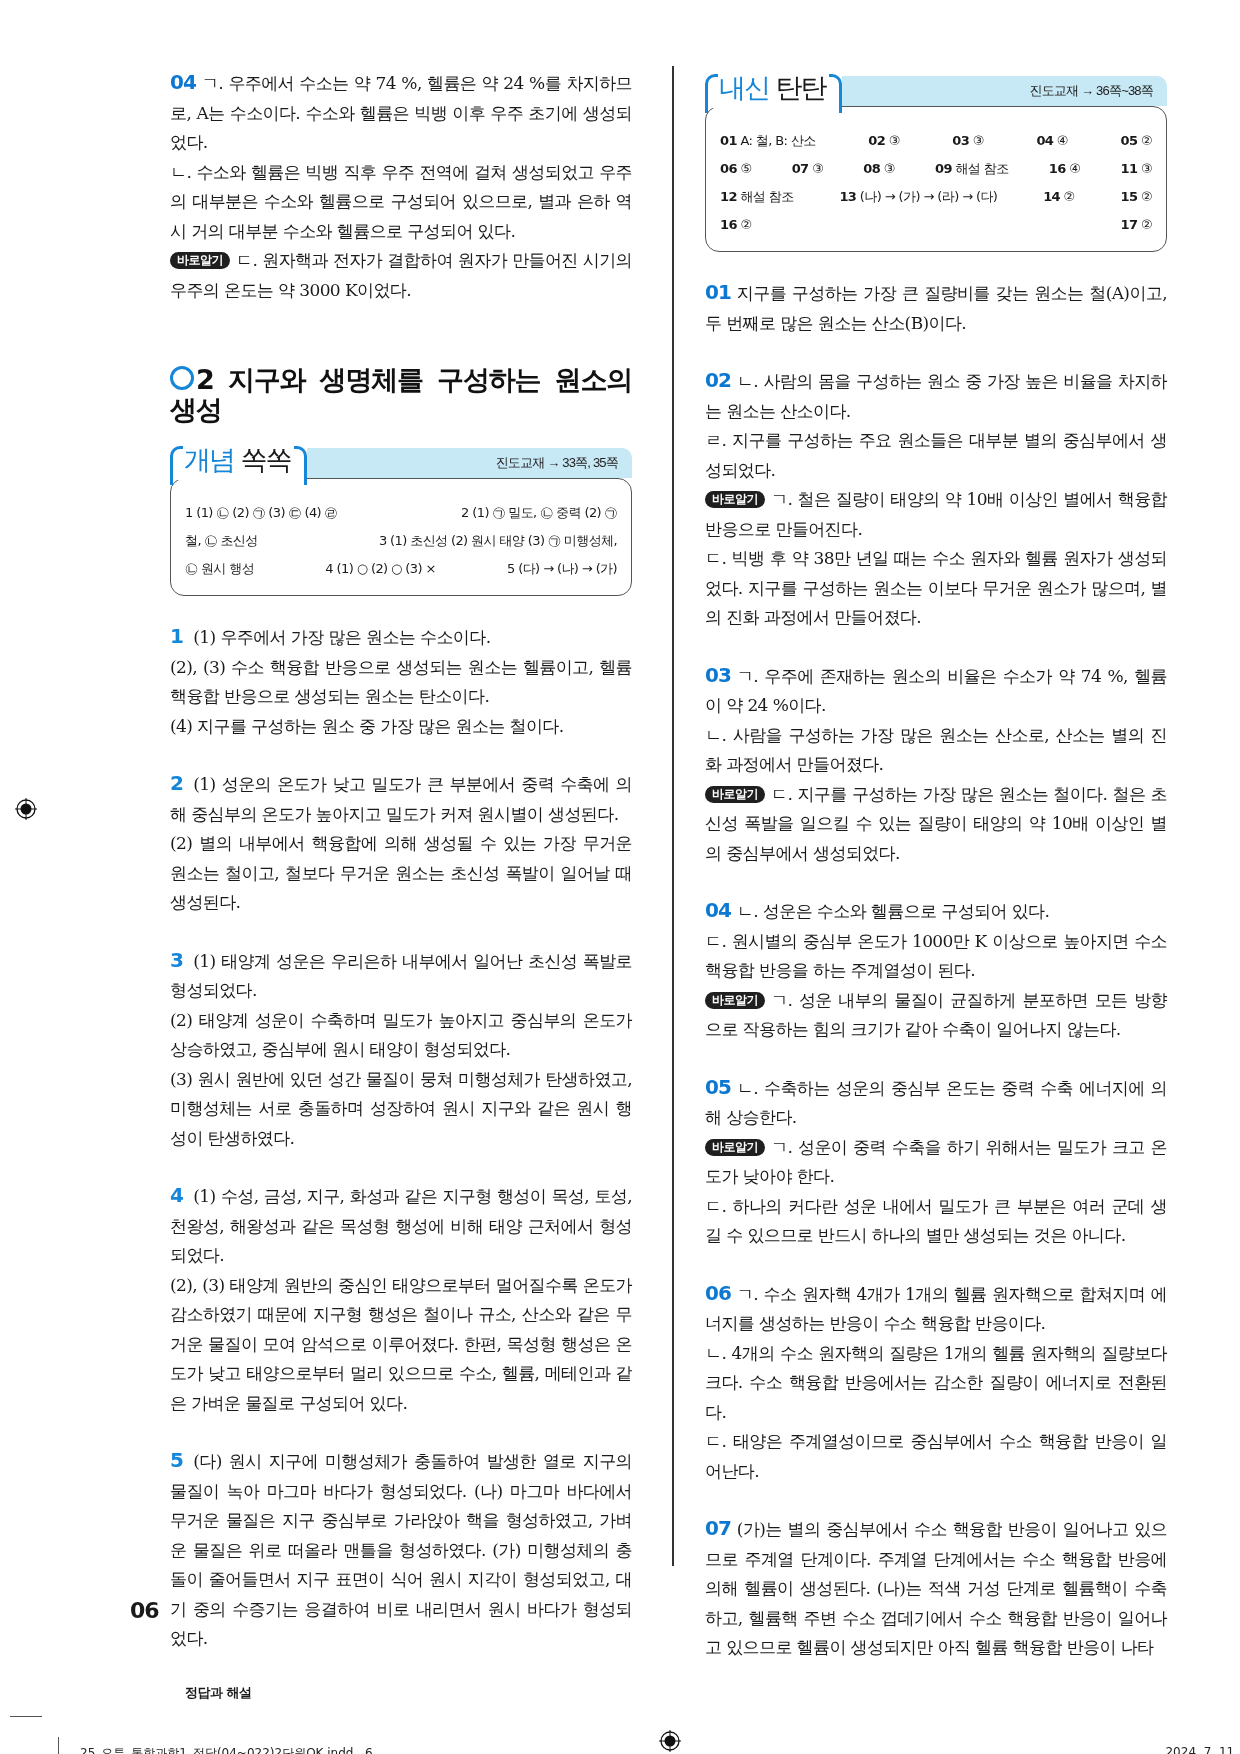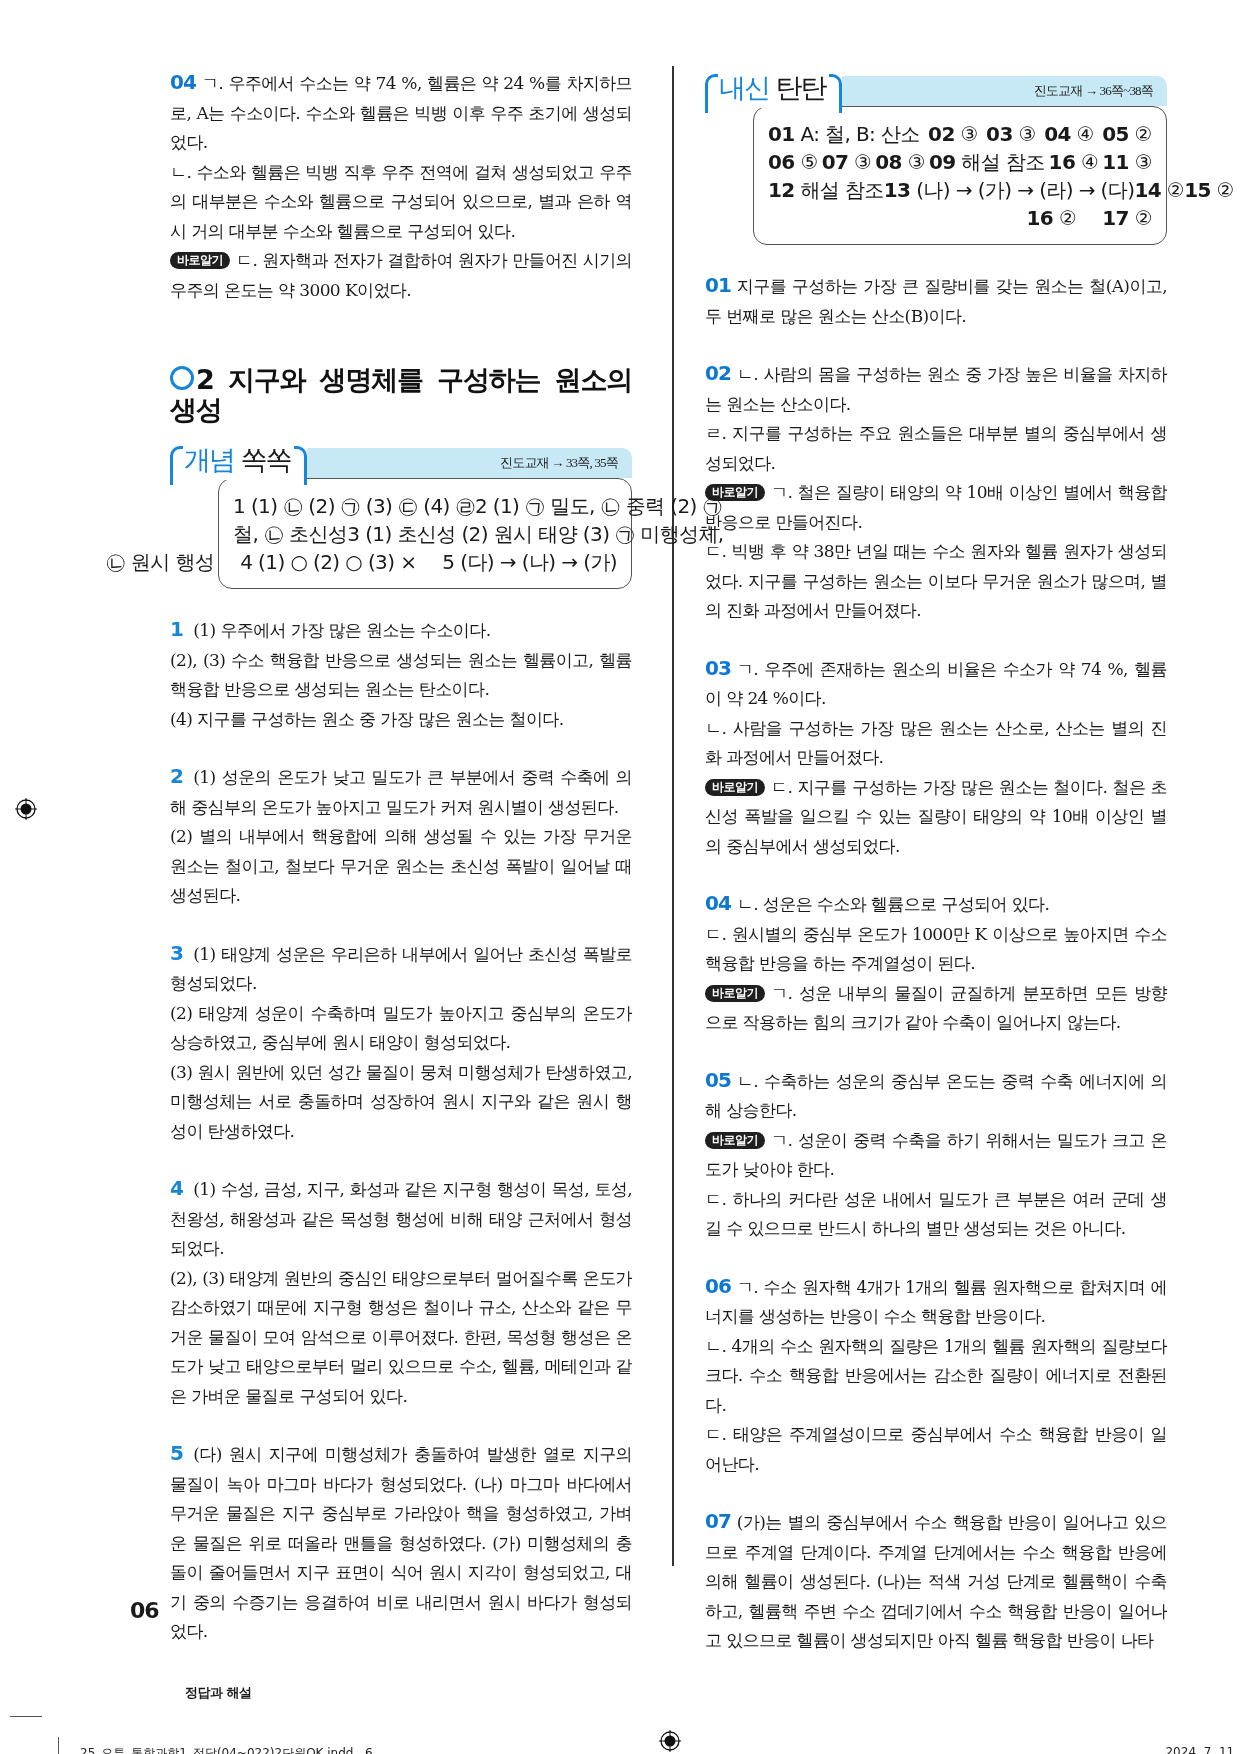--- a/index.html
+++ b/index.html
@@ -30,28 +30,28 @@
   .abox-tab { position: absolute; left: 0; top: 0; height: 40px; padding: 0 16px 0 14px;
               font-family: "DejaVu Sans", "Liberation Sans", sans-serif; font-weight: normal; font-size: 27px;
               line-height: 40px; letter-spacing: -2px; background: #fff; z-index: 2; }
   .abox-tab:before { content: ""; position: absolute; left: 0; top: 6px; width: 10px; height: 36px;
                      border-left: 3px solid #1686d9; border-top: 3px solid #1686d9; border-top-left-radius: 10px; }
   .abox-tab:after { content: ""; position: absolute; right: 0; top: 6px; width: 10px; height: 36px;
                     border-right: 3px solid #1686d9; border-top: 3px solid #1686d9; border-top-right-radius: 10px; }
   .abox-tab .blue { color: #1686d9; }
   .abox-band { position: absolute; left: 0; right: 0; top: 8px; height: 30px; background: #c7e8f5;
                border-radius: 10px 10px 0 0; text-align: right; padding-right: 14px;
-               font-family: Liberation Serif, serif; font-size: 13px; line-height: 30px;
+               font-family: Liberation Sans, sans-serif; font-size: 13px; line-height: 30px;
                letter-spacing: -0.8px; color: #222; }
-  .abox-body { border: 1.5px solid #555; border-radius: 14px; padding: 13px 14px 12px 14px;
-               font-family: "DejaVu Sans", "Liberation Sans", sans-serif; font-size: 20px; line-height: 28px;
-               letter-spacing: -0.6px; background: #fff; position: relative; z-index: 1; margin-top: -2px; margin-left: 48px; }
+  .abox-body { border: 1.5px solid #555; border-radius: 14px; padding: 20px 14px 12px 14px;
+               font-family: "DejaVu Sans", "Liberation Sans", sans-serif; font-size: 13px; line-height: 28px;
+               letter-spacing: -0.6px; background: #fff; position: relative; z-index: 1; margin-top: -2px; }
   .abox-body b { font-weight: bold; }
   .ans-row { display: flex; justify-content: space-between; white-space: nowrap; }
-  .ans-row.left-align { justify-content: flex-end; gap: 26px; }
+  .ans-row.left-align { justify-content: space-between; gap: 26px; }
   
   .page-num { position: absolute; left: 130px; top: 1598px; font-family: "DejaVu Sans", "Liberation Sans", sans-serif;
               font-weight: bold; font-size: 22px; letter-spacing: -1px; }
   .page-label { position: absolute; left: 172px; top: 1684px; font-family: "DejaVu Sans", "Liberation Sans", sans-serif;
                 font-weight: bold; font-size: 13px; letter-spacing: -0.5px; margin-left: 13px; }
   .crop-h { position: absolute; left: 10px; top: 1716px; width: 32px; height: 1px; background: #555; }
   .crop-v { position: absolute; left: 58px; top: 1737px; width: 1px; height: 36px; background: #555; }
   .slug { position: absolute; left: 80px; top: 1745px; font-family: "DejaVu Sans", "Liberation Sans", sans-serif;
           font-size: 12px; color: #222; white-space: pre; }
   .slug-date { position: absolute; right: 2px; top: 1745px; font-family: "DejaVu Sans", "Liberation Sans", sans-serif;

